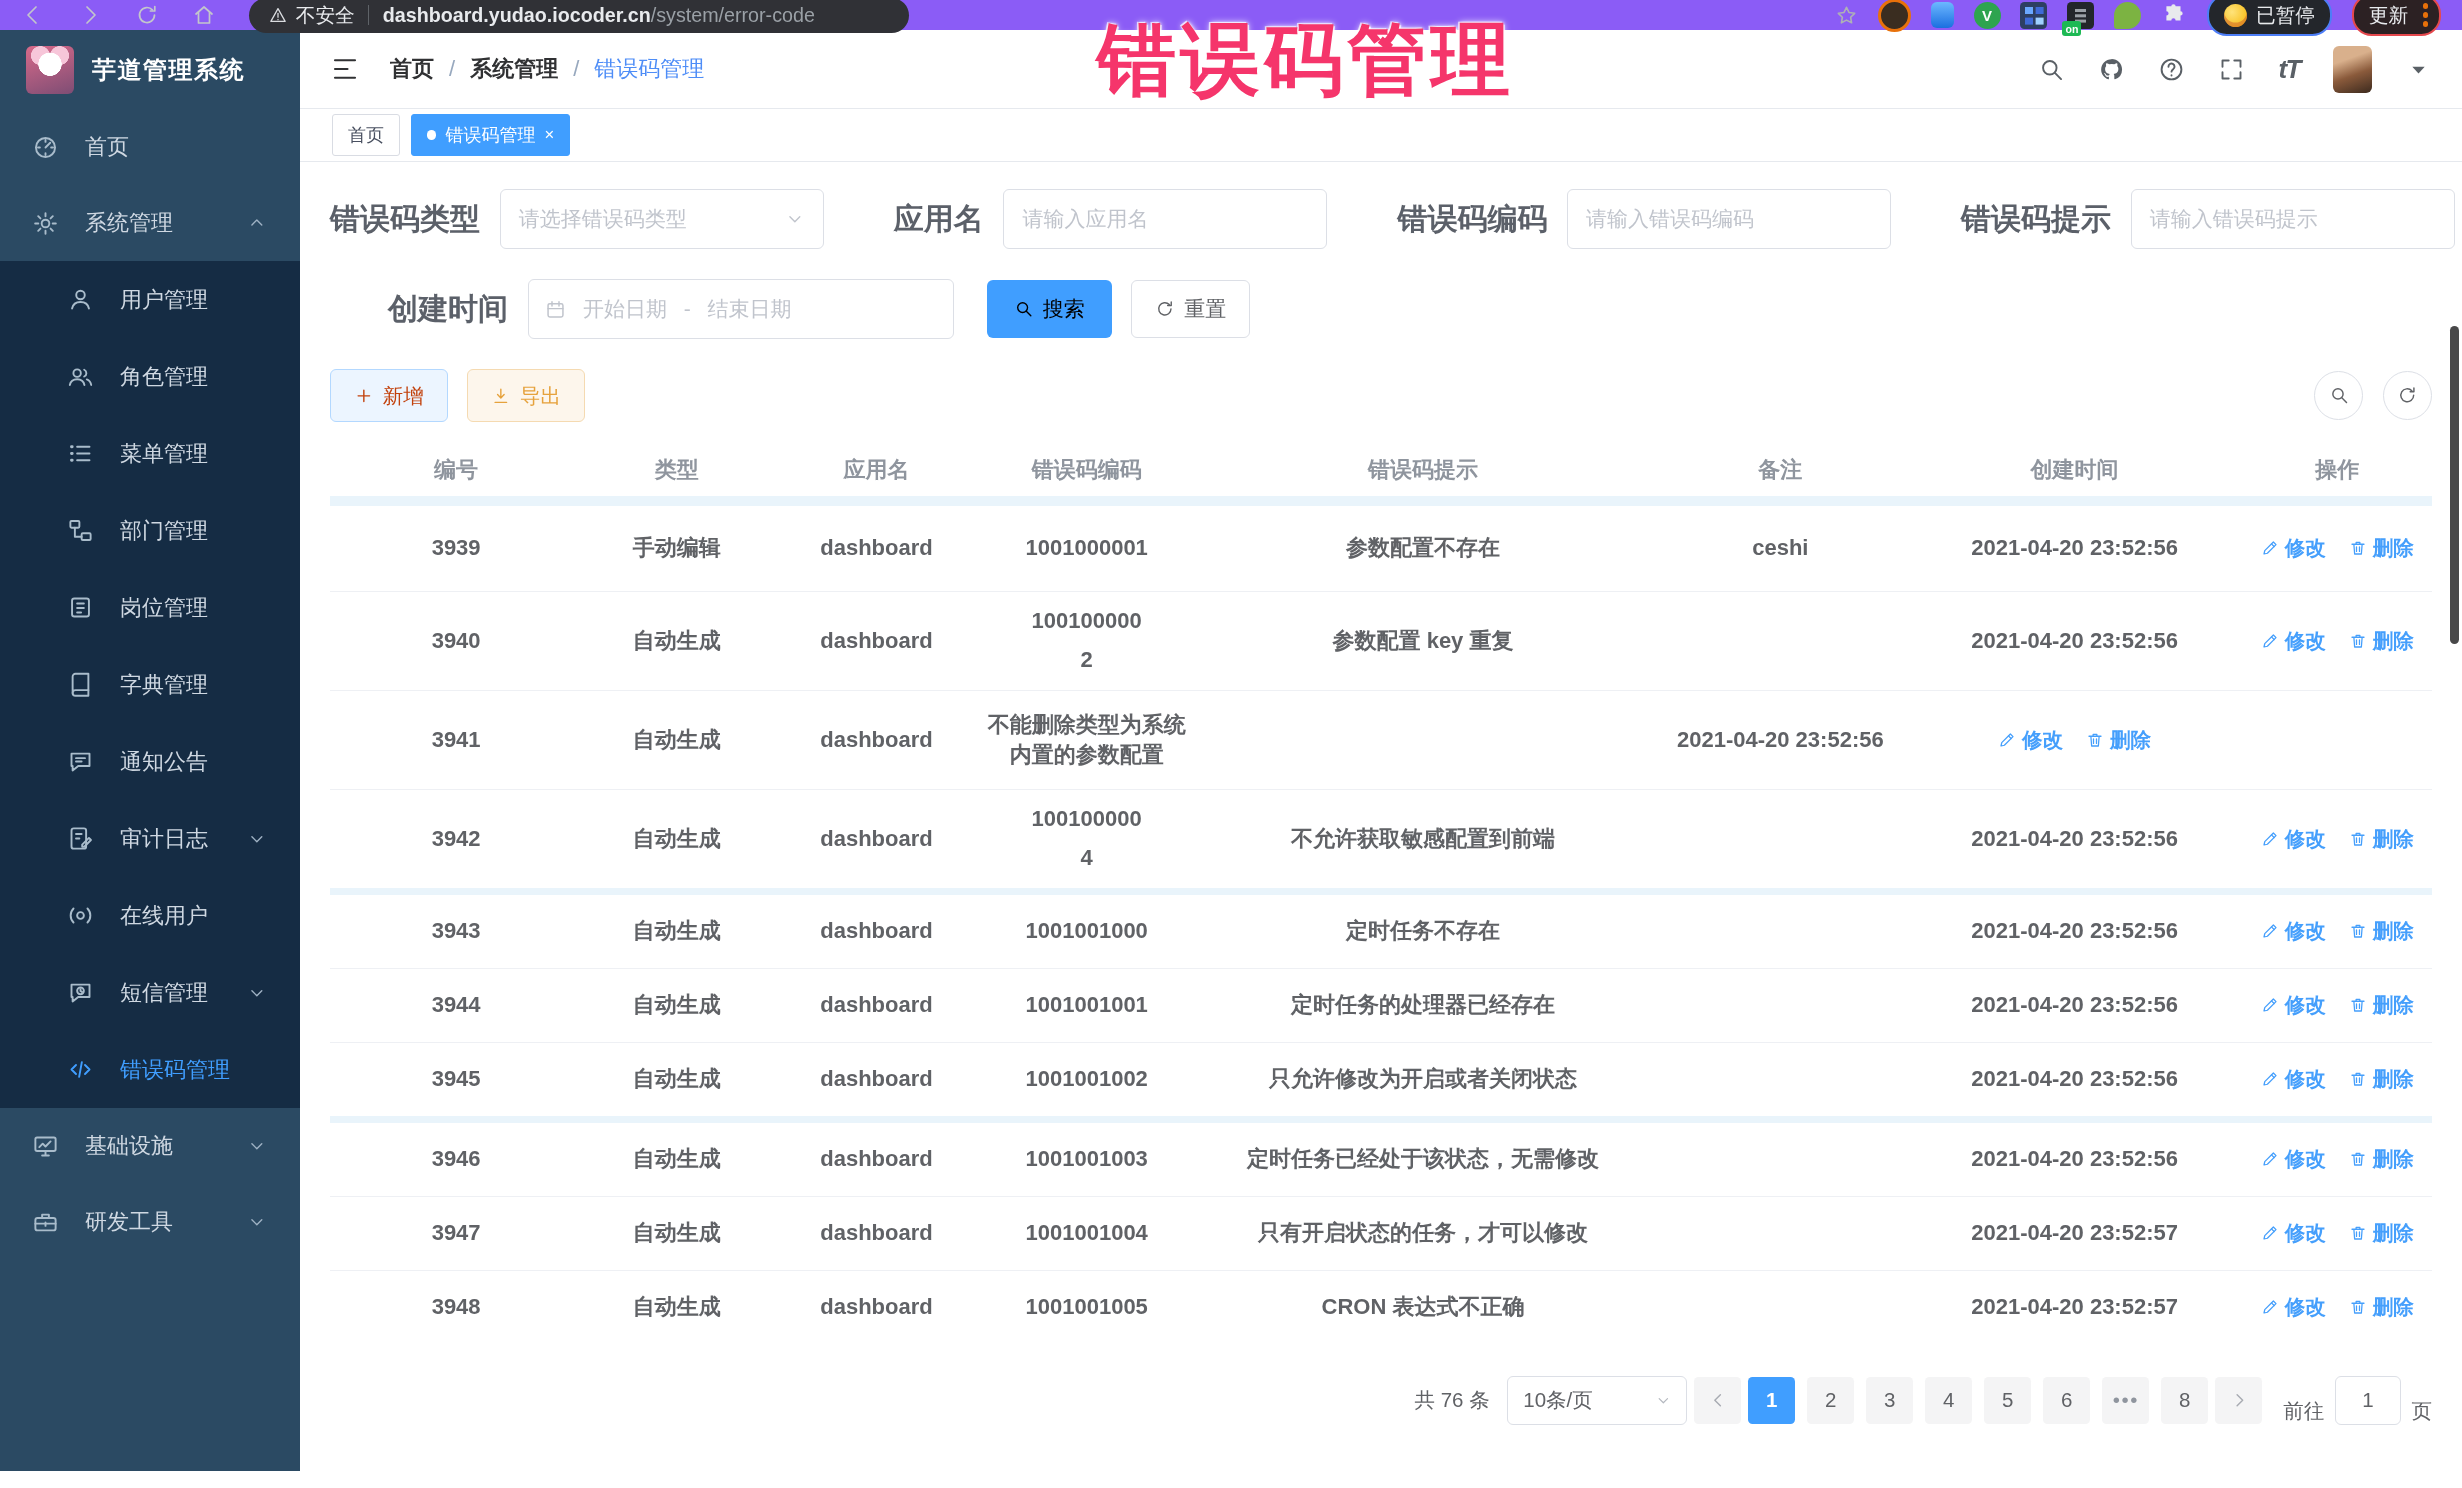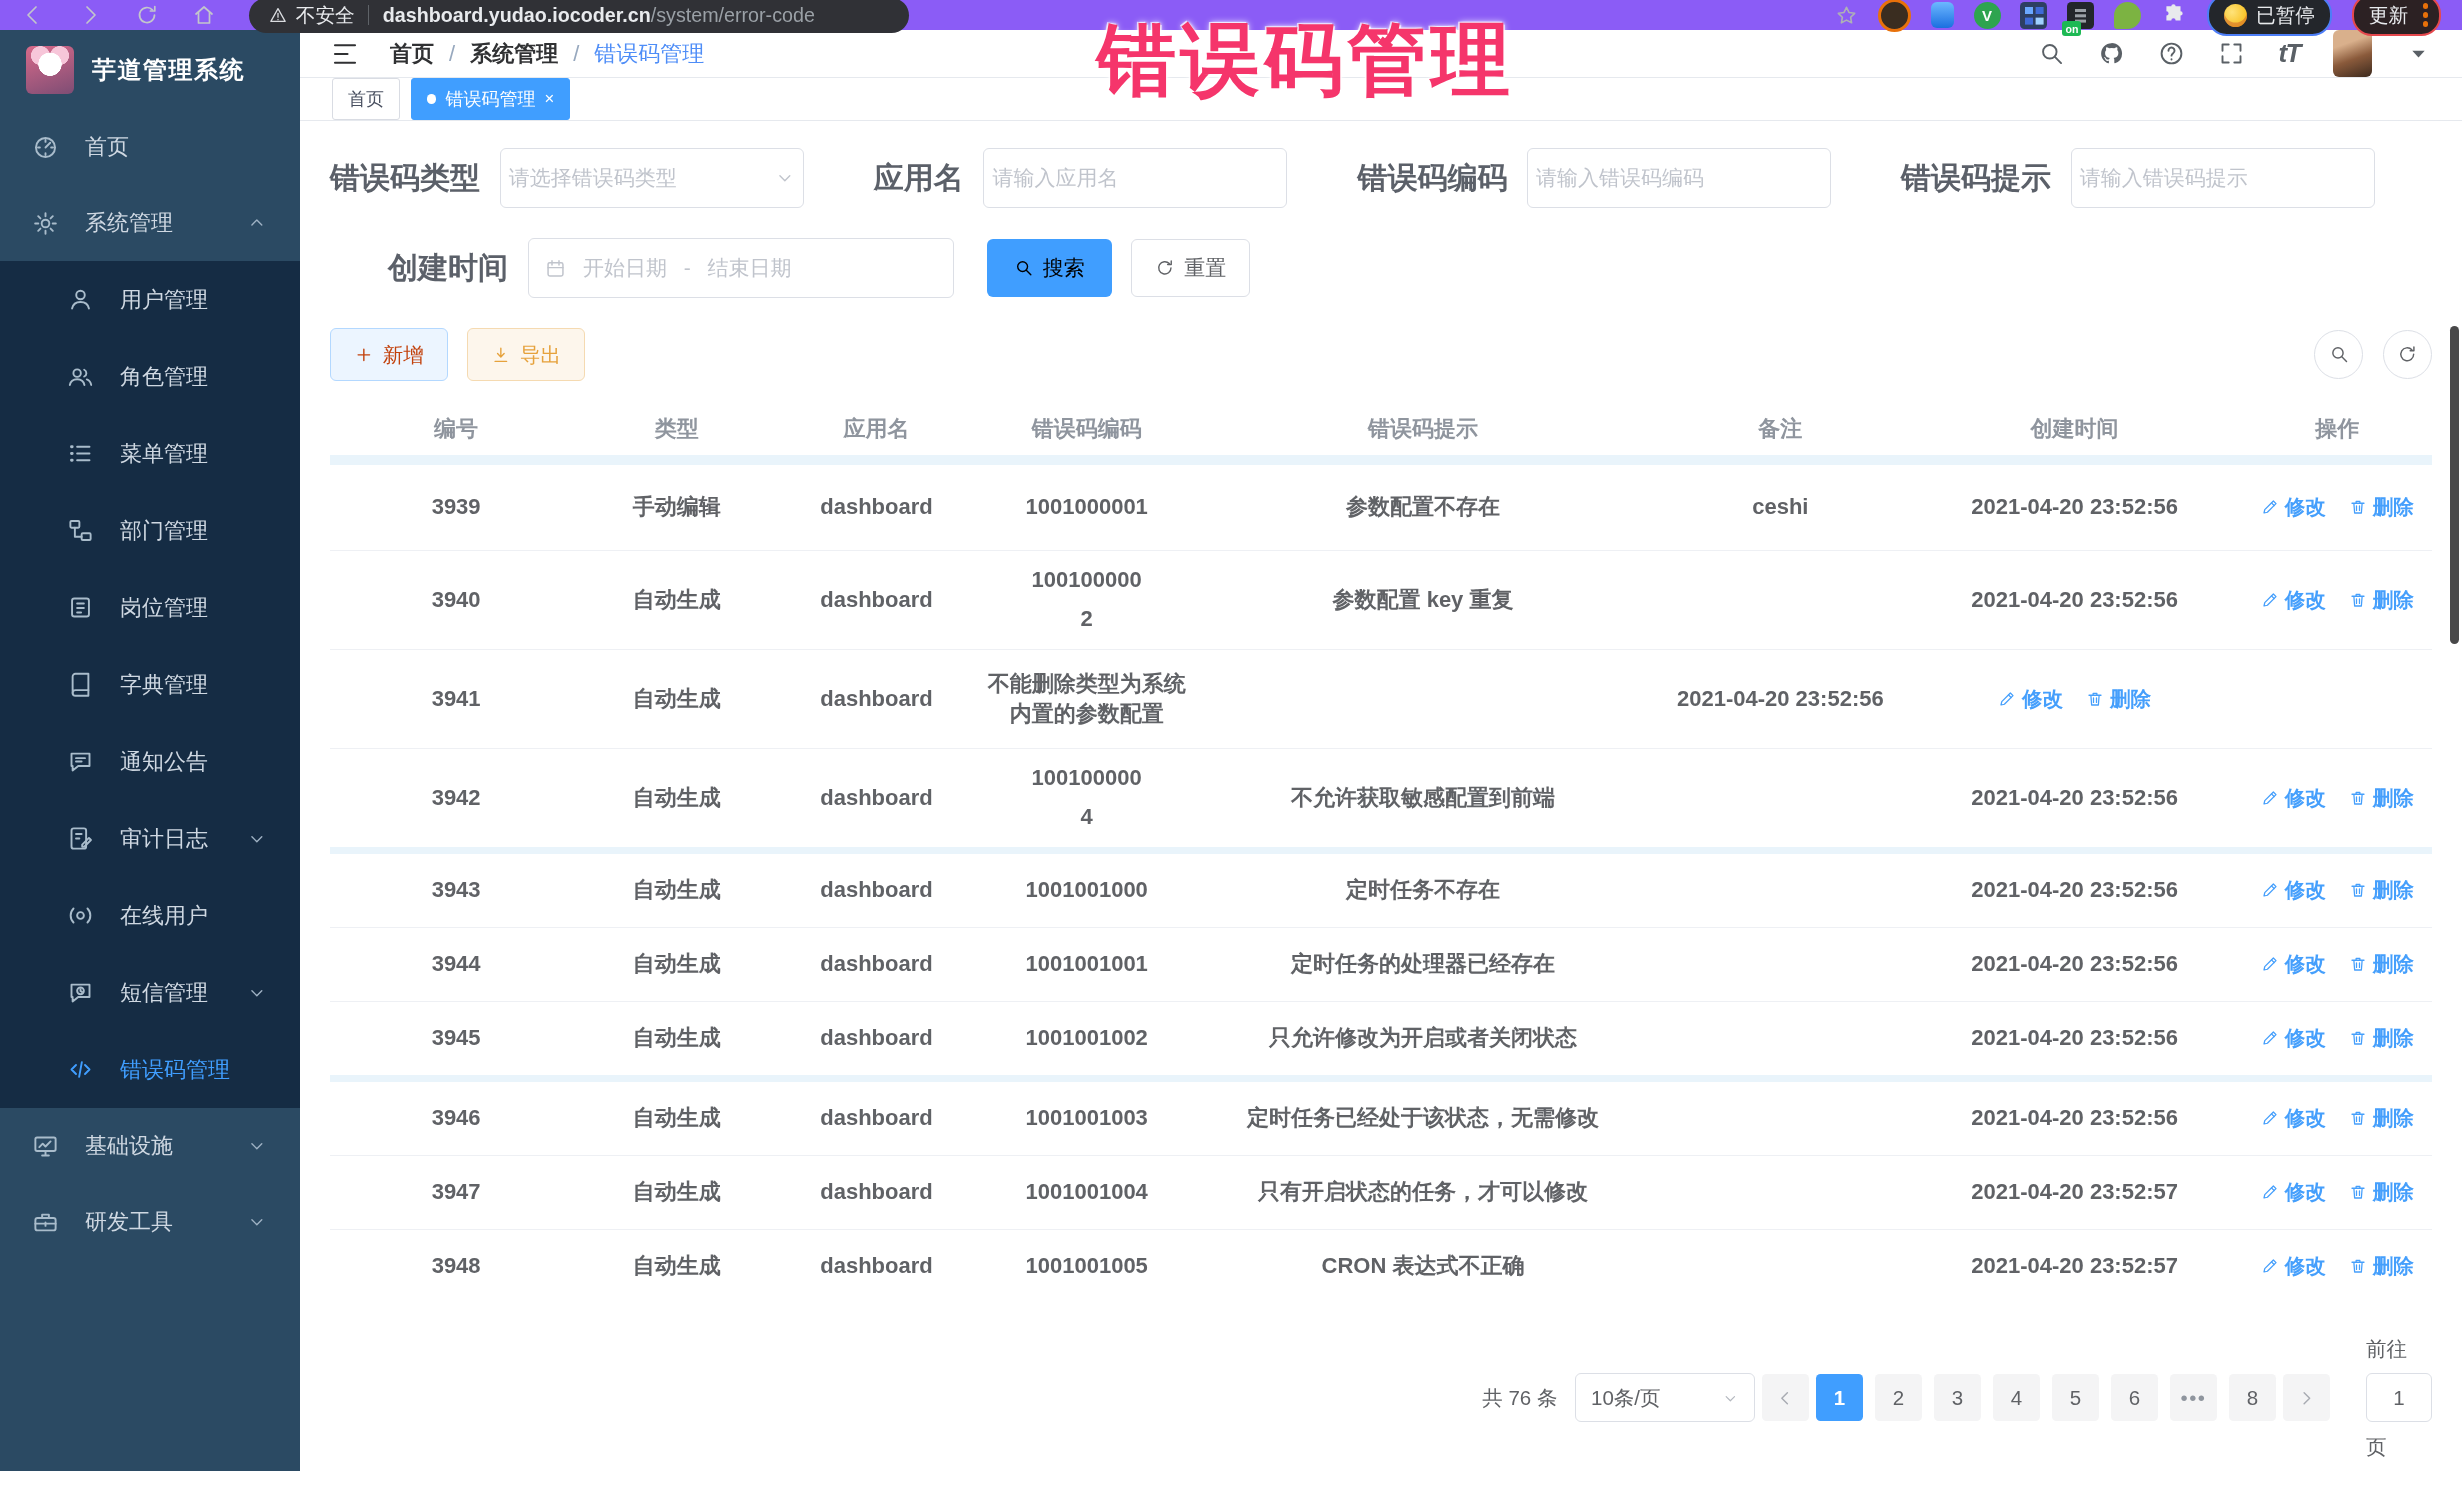--- a/index.html
+++ b/index.html
@@ -75,21 +75,21 @@
   .tag.active{background:#409eff;border-color:#409eff;color:#fff;}
   .tag .dot{width:9.8px;height:9.8px;border-radius:50%;background:#fff;display:inline-block;}
   .tag .x{font-size:16.7px;}
 
   .content{flex:1;padding:27px 30px 0 30px;background:#fff;}
 
   
   .f-row{display:flex;align-items:center;margin-bottom:30px;}
   .f-group{display:flex;align-items:center;}
   .f-label{font-size:30px;color:#5b6069;font-weight:600;margin-right:19.7px;white-space:nowrap;}
-  .f-box{width:286px;height:58px;border:0.8px solid #dcdfe6;border-radius:6px;display:flex;align-items:center;padding:0 8px;background:#fff;font-size:21px;color:#c0c4cc;justify-content:space-between;}
+  .f-box{width:286px;height:58px;border:0.8px solid #dcdfe6;border-radius:6px;display:flex;align-items:center;padding:0 18px;background:#fff;font-size:21px;color:#c0c4cc;justify-content:space-between;}
   .f-box .ph{color:#c0c4cc;}
   .f-box .chev{color:#c0c4cc;font-size:19.7px;}
   .daterange{width:391px;height:58px;border:0.8px solid #dcdfe6;border-radius:6px;display:flex;align-items:center;padding:0 16.7px;gap:16.7px;font-size:21px;color:#c0c4cc;}
   .daterange .icon{font-size:21px;color:#c0c4cc;}
   .btn{display:inline-flex;align-items:center;justify-content:center;gap:9px;border-radius:6px;cursor:pointer;border:0.8px solid transparent;}
   .btn-search{height:58px;padding:0 26px;background:#409eff;color:#000000;font-size:21px;margin-left:33px;}
   .btn-reset{height:58px;padding:0 23px;background:#fff;border-color:#dcdfe6;color:#606266;font-size:21px;margin-left:19.7px;}
   .btn .icon{font-size:19.7px;}
 
   
@@ -116,21 +116,21 @@
 
   
   .pag{display:flex;align-items:center;justify-content:flex-end;gap:7px;margin:32px 0 0 0;padding-bottom:30px;font-size:20.5px;color:#606266;}
   .pag .total{margin-right:10.6px;}
   .psize{width:148px;height:47px;border:0.8px solid #dcdfe6;border-radius:6px;display:flex;align-items:center;justify-content:space-between;padding:0 15px;color:#606266;}
   .psize .chev{color:#b4b8bf;font-size:16.7px;}
   .pbtn{min-width:47px;height:47px;border-radius:4.5px;background:#f4f4f5;color:#606266;display:flex;align-items:center;justify-content:center;font-size:20.5px;border:none;}
   .pbtn.arrow{background:#f4f4f5;color:#a8abb2;}
   .pbtn.active{background:#409eff;color:#fff;font-weight:700;}
   .pbtn.dots{letter-spacing:1.5px;color:#8f959e;}
-  .goto{display:flex;align-items:flex-start;gap:10.6px;margin-left:29px;flex-direction:column;}
+  .goto{display:flex;align-items:flex-end;gap:10.6px;margin-left:14px;}
   .goto-input{width:64px;height:47px;border:0.8px solid #dcdfe6;border-radius:6px;display:flex;align-items:center;justify-content:center;color:#606266;}
 
   
   .overlay-title{position:absolute;left:1097px;top:7.6px;font-size:79px;font-weight:800;color:#f5356b;letter-spacing:4.5px;z-index:9;
     text-shadow:0 0 7.6px #fff,0 0 3px #fff,1.5px 1.5px 0 rgba(255,255,255,.65),-1.5px -1.5px 0 rgba(255,255,255,.65);}
   .scroll-thumb{position:absolute;right:3px;top:326px;width:9px;height:318px;border-radius:5.3px;background:rgba(20,20,22,.78);z-index:8;}
 </style>
 </head>
 <body>
 

